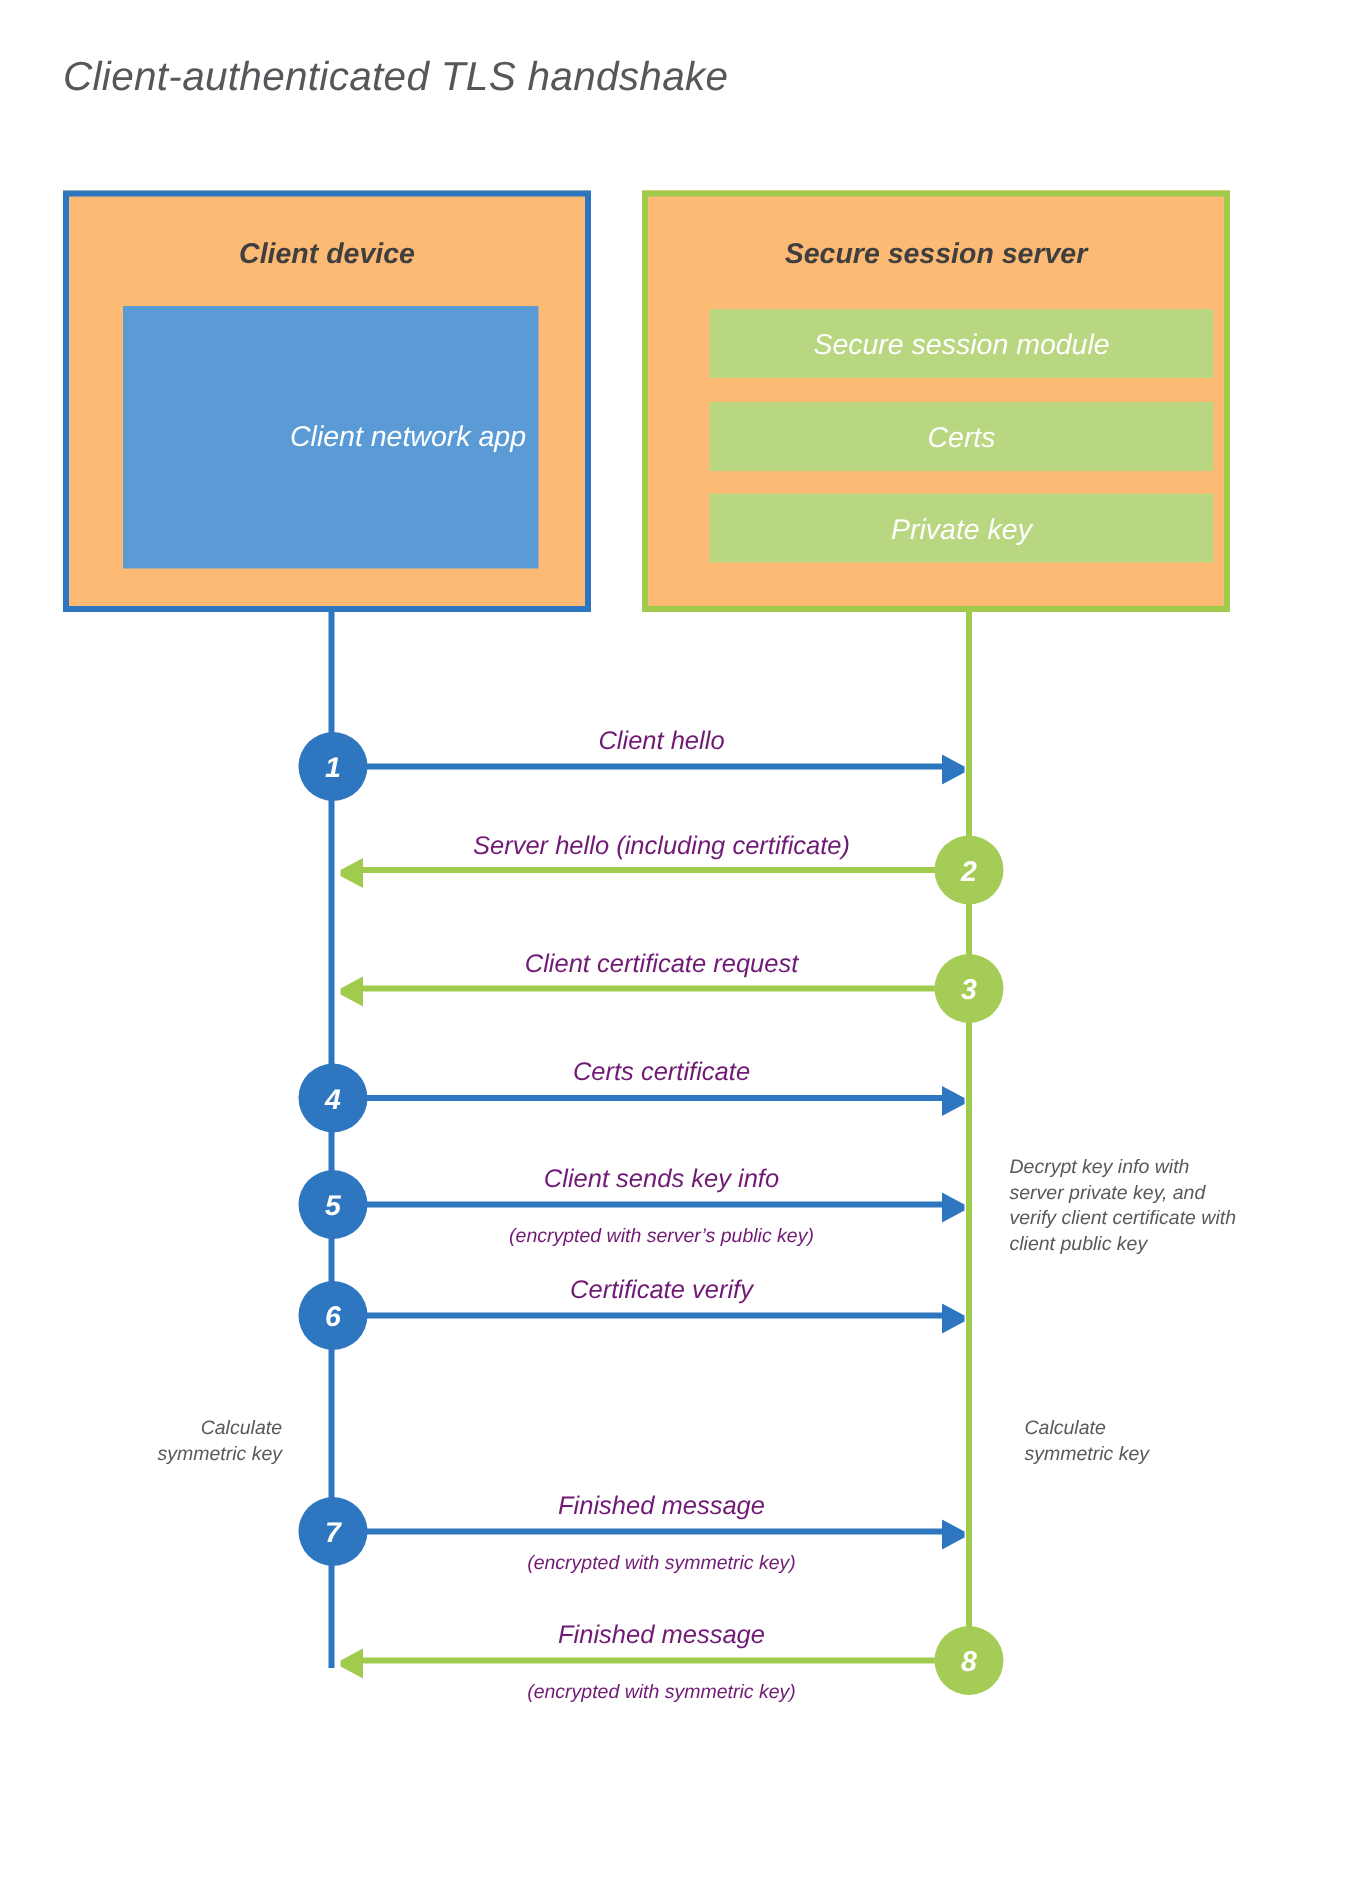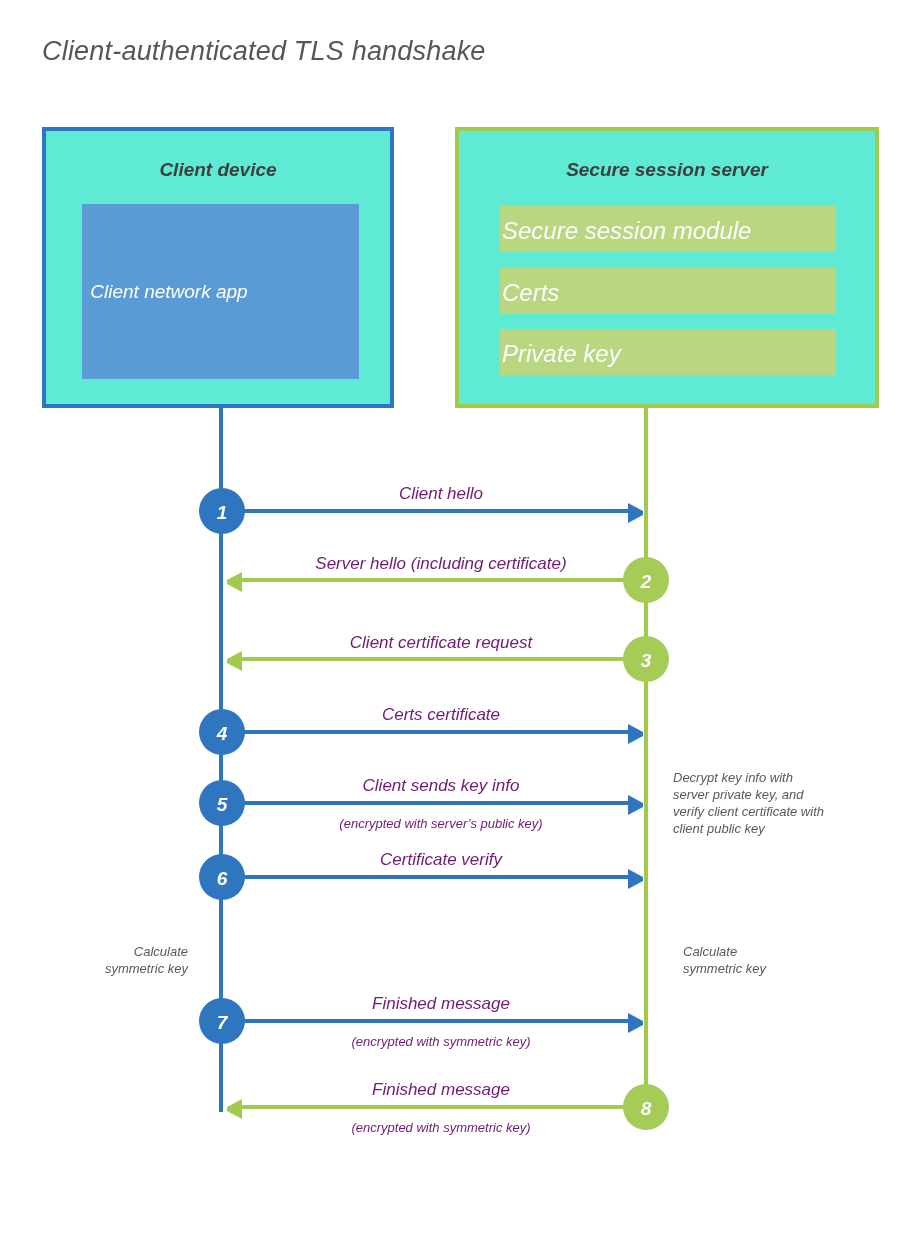--- a/index.html
+++ b/index.html
@@ -13,40 +13,40 @@
   }
 
   
   .page-title {
     position: absolute; left: 36px; top: 30px;
     font-size: 27px; font-weight: 400; letter-spacing: 0.2px;
     color: #56575b;
   }
 
   
-  .actor-box { position: absolute; top: 123px; height: 281px; background: #5eead4; }
+  .actor-box { position: absolute; top: 123px; height: 281px; background: #fdba74; }
   .client-box { left: 38px;  width: 352px; border: 4px solid #2e76bf; }
-  .server-box { left: 451px; width: 424px; border: 4px solid #9fca4c; }
+  .server-box { left: 424px; width: 392px; border: 4px solid #9fca4c; }
   .actor-title {
     margin-top: 24px; text-align: center;
     font-size: 19px; font-weight: 700; color: #3f3f3f;
   }
 
   .app-box {
     position: absolute; left: 36px; top: 73px; width: 277px; height: 175px;
     background: #5b9bd5; color: #ffffff;
-    display: flex; align-items: center; justify-content: flex-start; text-align: center;
+    display: flex; align-items: center; justify-content: flex-end; text-align: center;
     font-size: 19px; line-height: 27px;
   }
   .app-box .app-label { width: 170px; }
 
   .module-bar {
     position: absolute; left: 41px; width: 336px; height: 46px;
     background: #b9d681; color: #ffffff;
-    line-height: 46px; font-size: 24px;
+    text-align: center; line-height: 46px; font-size: 19px;
   }
   .bar-1 { top: 75px; }
   .bar-2 { top: 137px; }
   .bar-3 { top: 198px; }
 
   
   .lifeline { position: absolute; width: 4px; top: 402px; }
   .lifeline-client { left: 215px; height: 706px; background: #2e76bf; }
   .lifeline-server { left: 640px; height: 701px; background: #9fca4c; }
 

